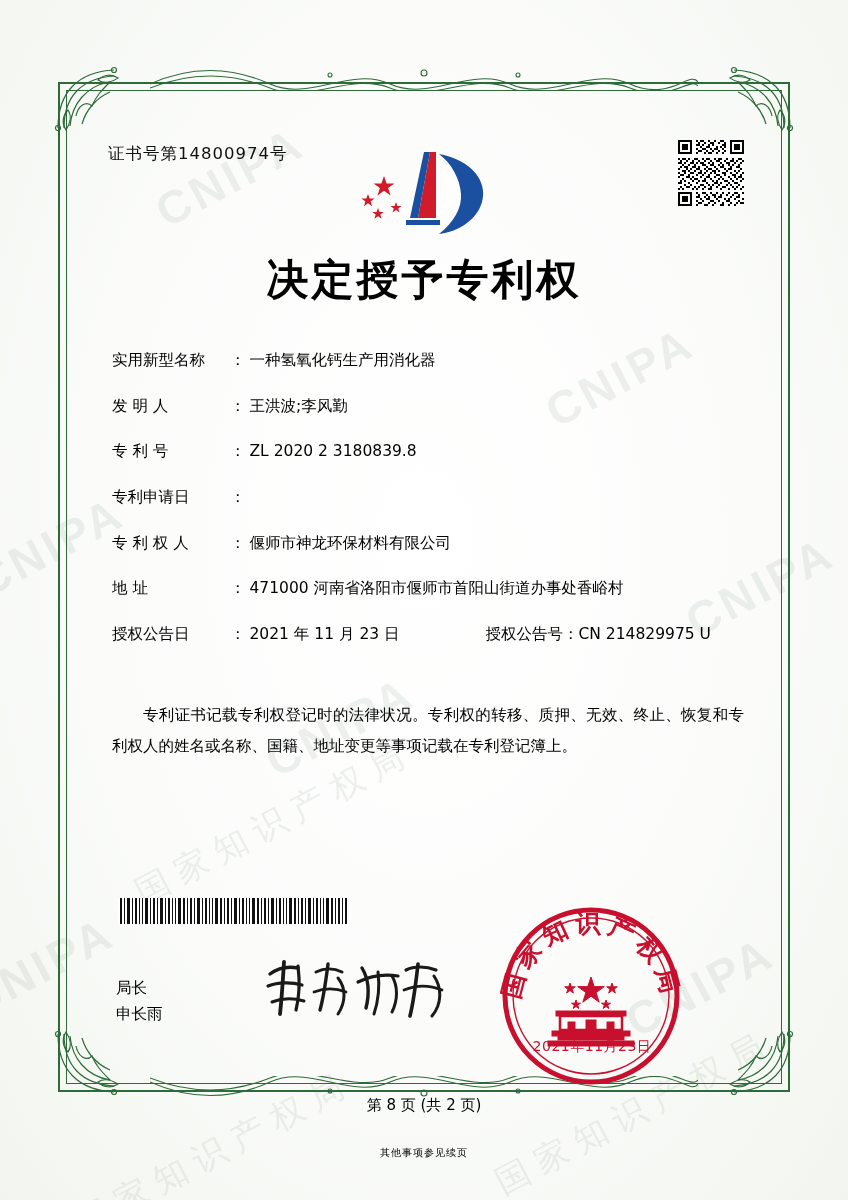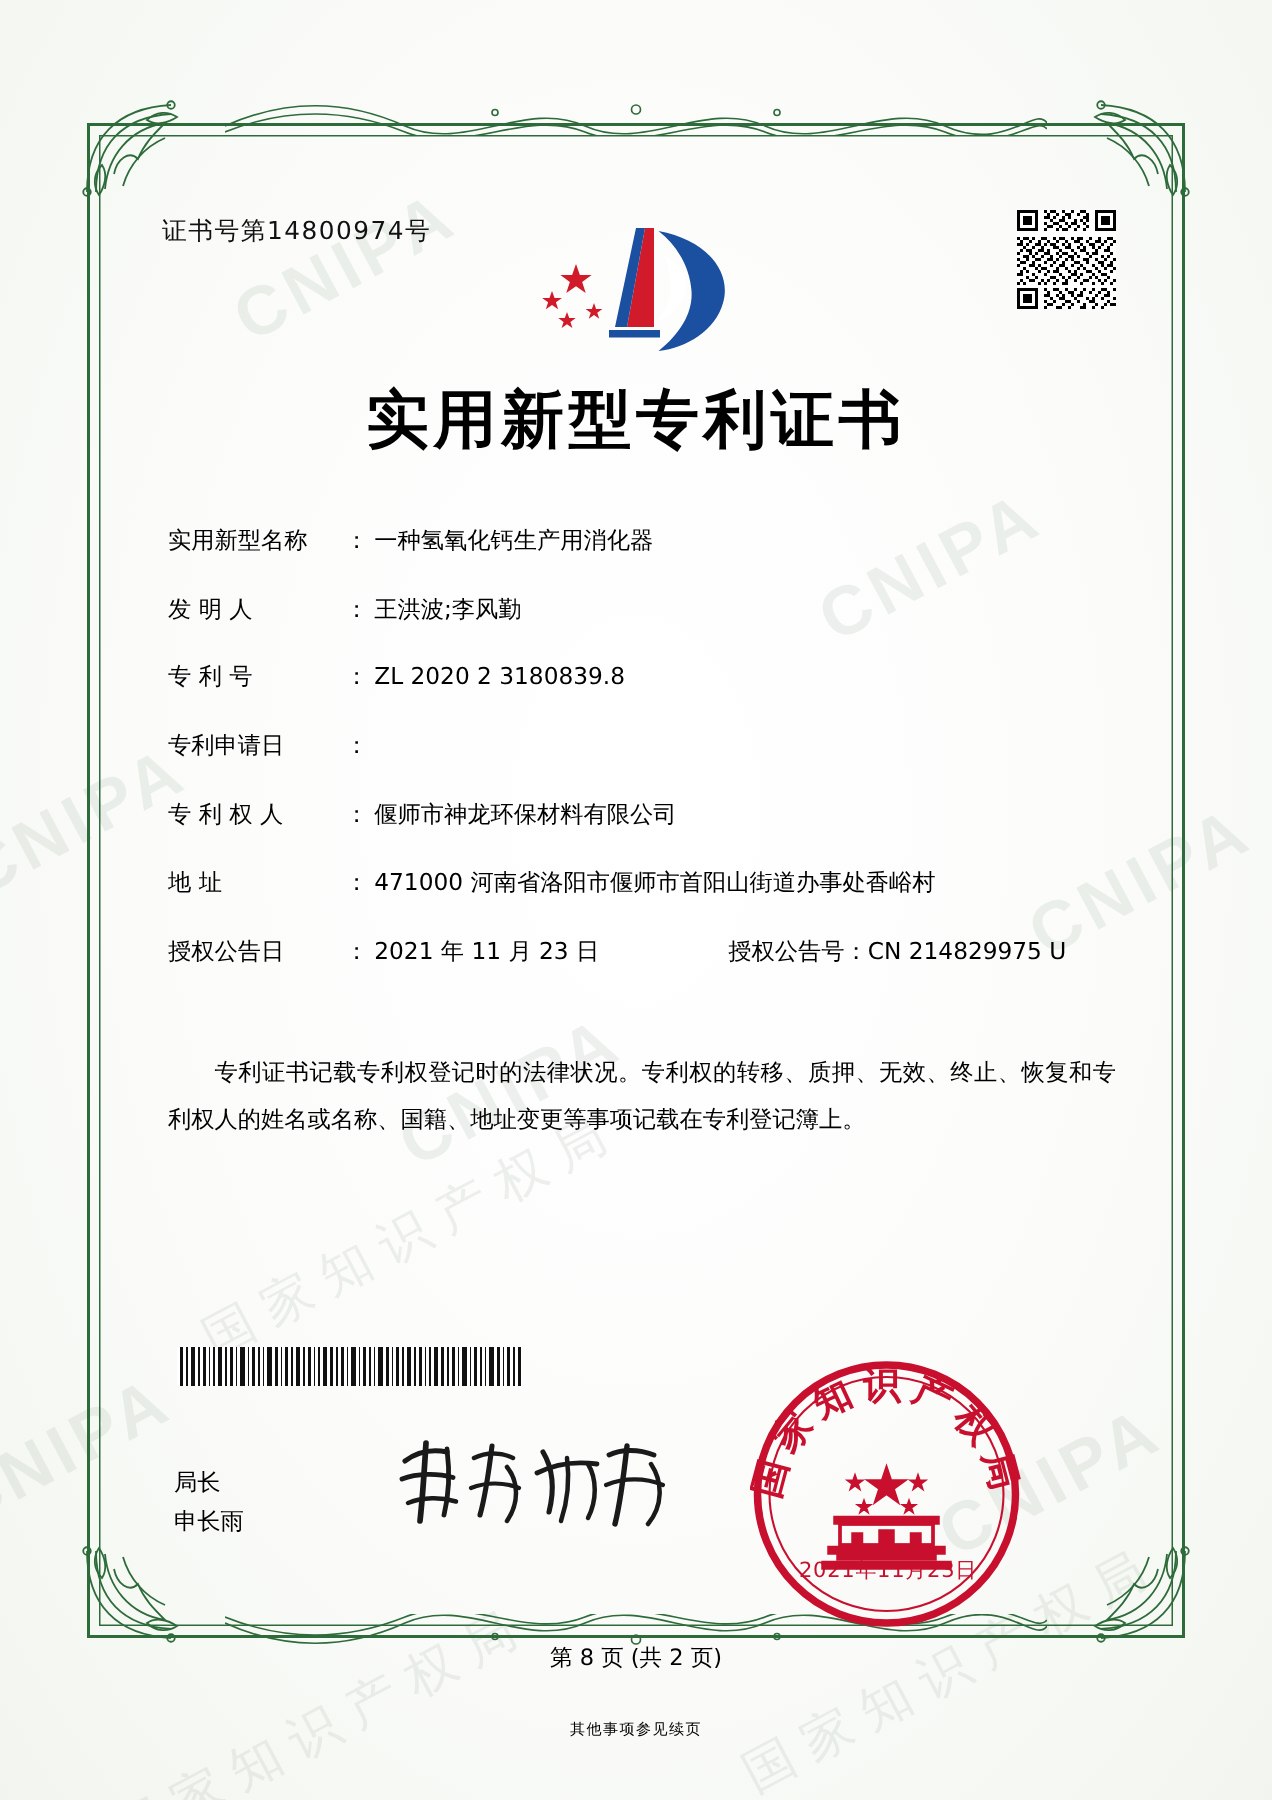--- a/index.html
+++ b/index.html
@@ -606,21 +606,21 @@
 
       <g fill="#d11a2a">
         <polygon points="40,30 42.6,37.4 50.4,37.4 44.1,42 46.5,49.4 40,44.8 33.5,49.4 35.9,42 29.6,37.4 37.4,37.4"></polygon>
         <polygon points="24,48 25.7,52.6 30.6,52.6 26.6,55.5 28.1,60.2 24,57.3 19.9,60.2 21.4,55.5 17.4,52.6 22.3,52.6"></polygon>
         <polygon points="34,62 35.5,66 39.8,66 36.3,68.6 37.6,72.7 34,70.2 30.4,72.7 31.7,68.6 28.2,66 32.5,66"></polygon>
         <polygon points="52,56 53.4,60 57.6,60 54.2,62.5 55.5,66.5 52,64 48.5,66.5 49.8,62.5 46.4,60 50.6,60"></polygon>
       </g>
     </svg>
   </div>
 
-  <div class="title">实用新型专利证书</div>
+  <div class="title">决定授予专利权</div>
 
   <div class="fields">
     <div class="row">
       <span class="lbl">实用新型名称</span>
       <span class="colon">：</span>
       <span class="val">一种氢氧化钙生产用消化器</span>
     </div>
     <div class="row">
       <span class="lbl">发 明 人</span>
       <span class="colon">：</span>

